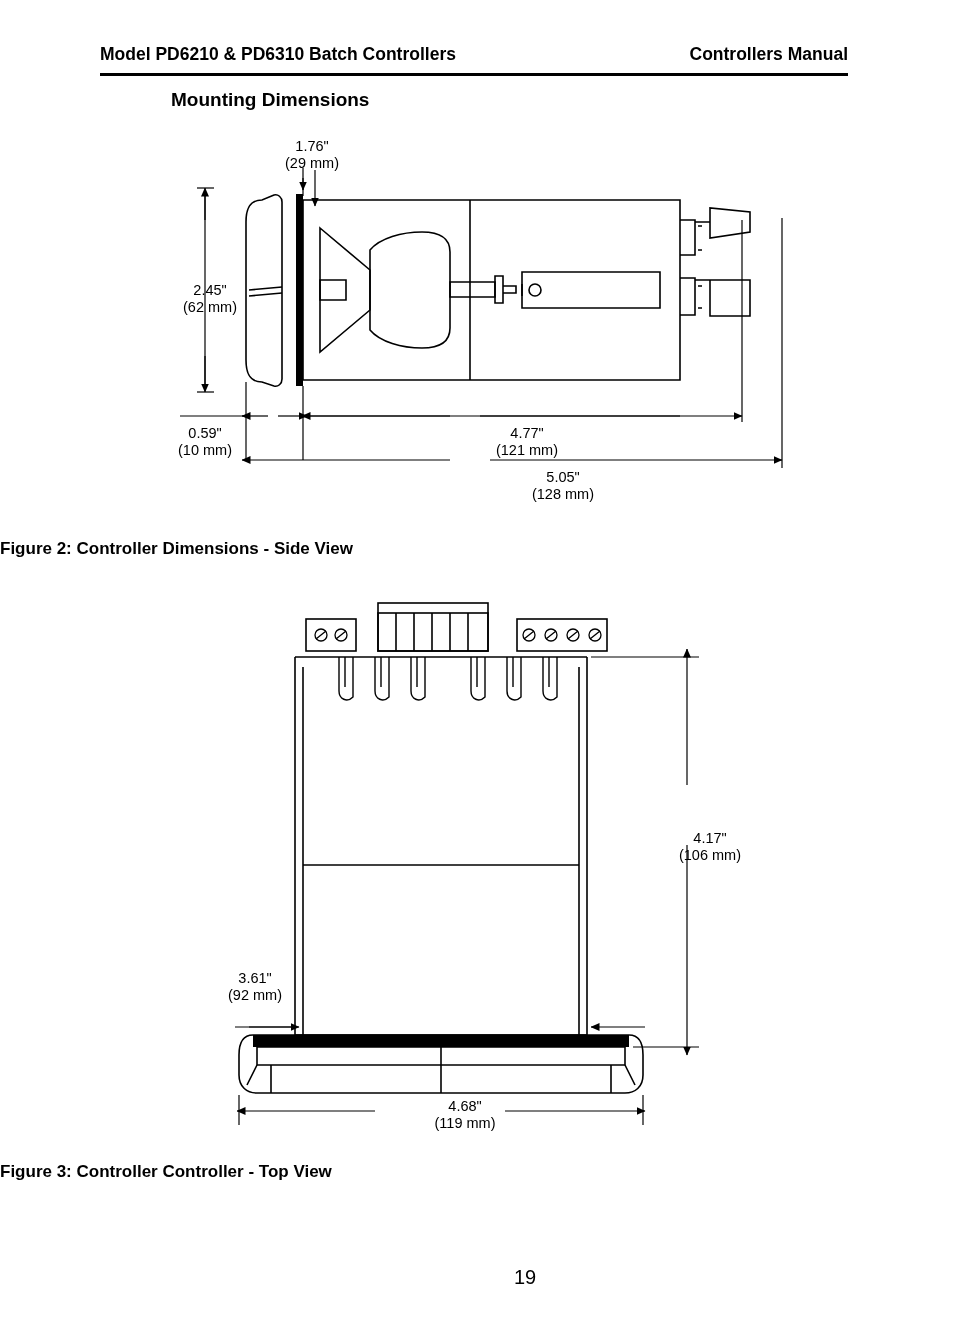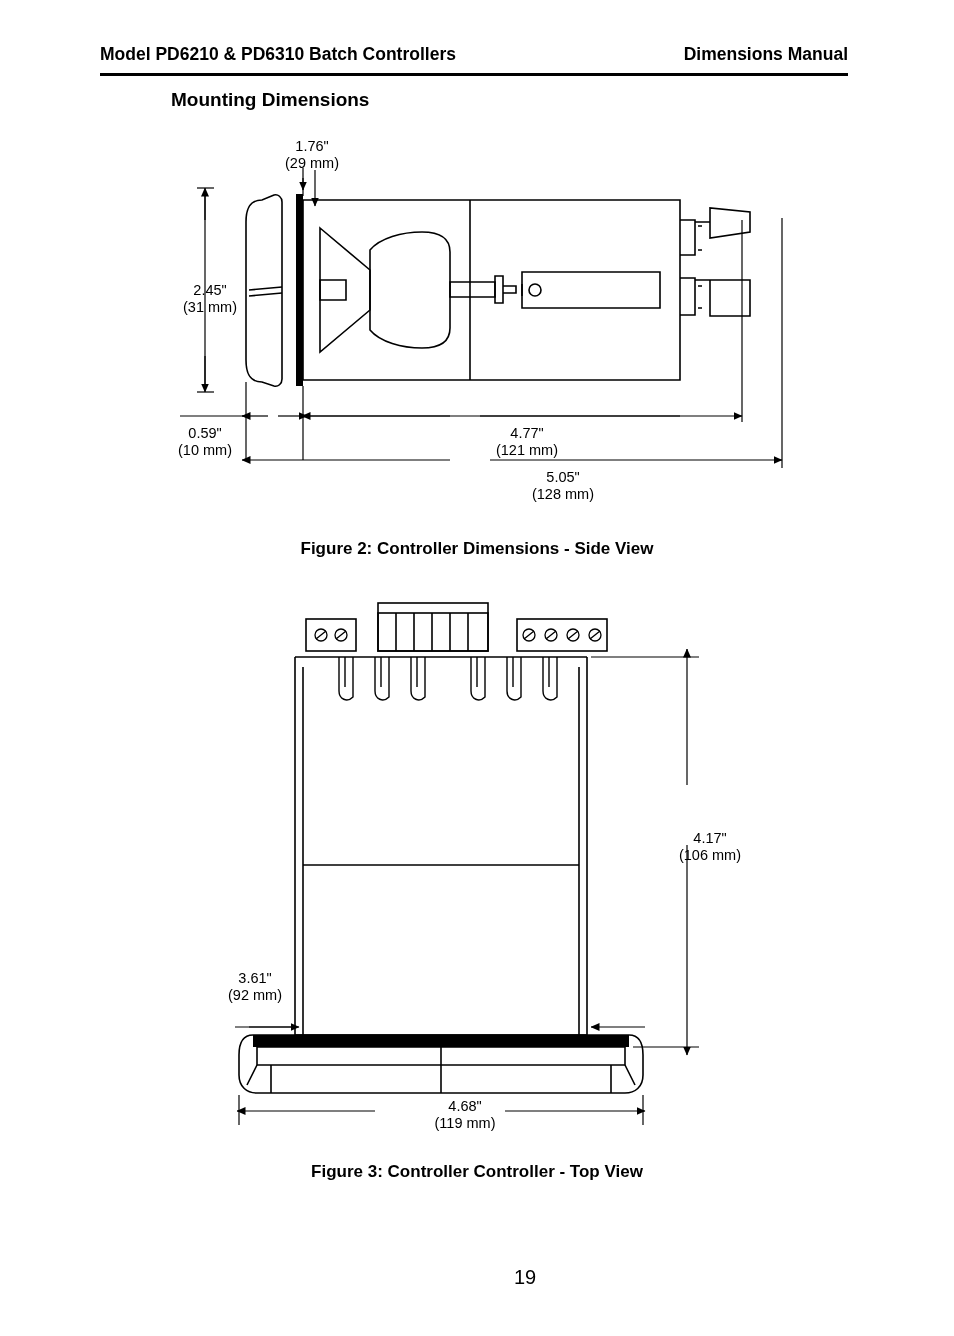--- a/index.html
+++ b/index.html
@@ -50,21 +50,21 @@
     top: 89px;
     font-size: 19px;
     font-weight: bold;
     margin-left: 36px;
   }
 
   
   .figure-caption {
     position: absolute;
     width: 954px;
-    text-align: center;
+    text-align: left;
     font-size: 17px;
     font-weight: bold;
   }
   #caption-fig2 { top: 539px; left: 0; }
   #caption-fig3 { top: 1162px; left: 0; }
 
   
   .page-number {
     position: absolute;
     width: 954px;
@@ -86,21 +86,21 @@
   svg { display: block; }
   .fig-svg { position: absolute; }
 </style>
 </head>
 <body>
 
 <div class="page">
 
   <div class="header">
     <span>Model PD6210 &amp; PD6310 Batch Controllers</span>
-    <span>Dimensions Manual</span>
+    <span>Controllers Manual</span>
   </div>
   <div class="header-rule"></div>
 
   <div class="section-title">Mounting Dimensions</div>
 
   <svg class="fig-svg" style="left:150px; top:160px;" width="660" height="350" viewBox="0 0 660 350">
     <defs>
       <marker id="ah" markerWidth="9" markerHeight="8" refX="8.5" refY="4" orient="auto" markerUnits="userSpaceOnUse">
         <path d="M0,0 L9,4 L0,8 z" fill="#000"></path>
       </marker>
@@ -172,21 +172,21 @@
       <path d="M632,58 L632,308"></path>
     </g>
   </svg>
 
   <div class="dim" style="left:252px; top:138px; width:120px;">
     <span>1.76"</span><br>
     <span>(29 mm)</span>
   </div>
   <div class="dim" style="left:150px; top:282px; width:120px;">
     <span>2.45"</span><br>
-    <span>(31 mm)</span>
+    <span>(62 mm)</span>
   </div>
   <div class="dim" style="left:145px; top:425px; width:120px;">
     <span>0.59"</span><br>
     <span>(10 mm)</span>
   </div>
   <div class="dim" style="left:467px; top:425px; width:120px;">
     <span>4.77"</span><br>
     <span>(121 mm)</span>
   </div>
   <div class="dim" style="left:503px; top:469px; width:120px;">

